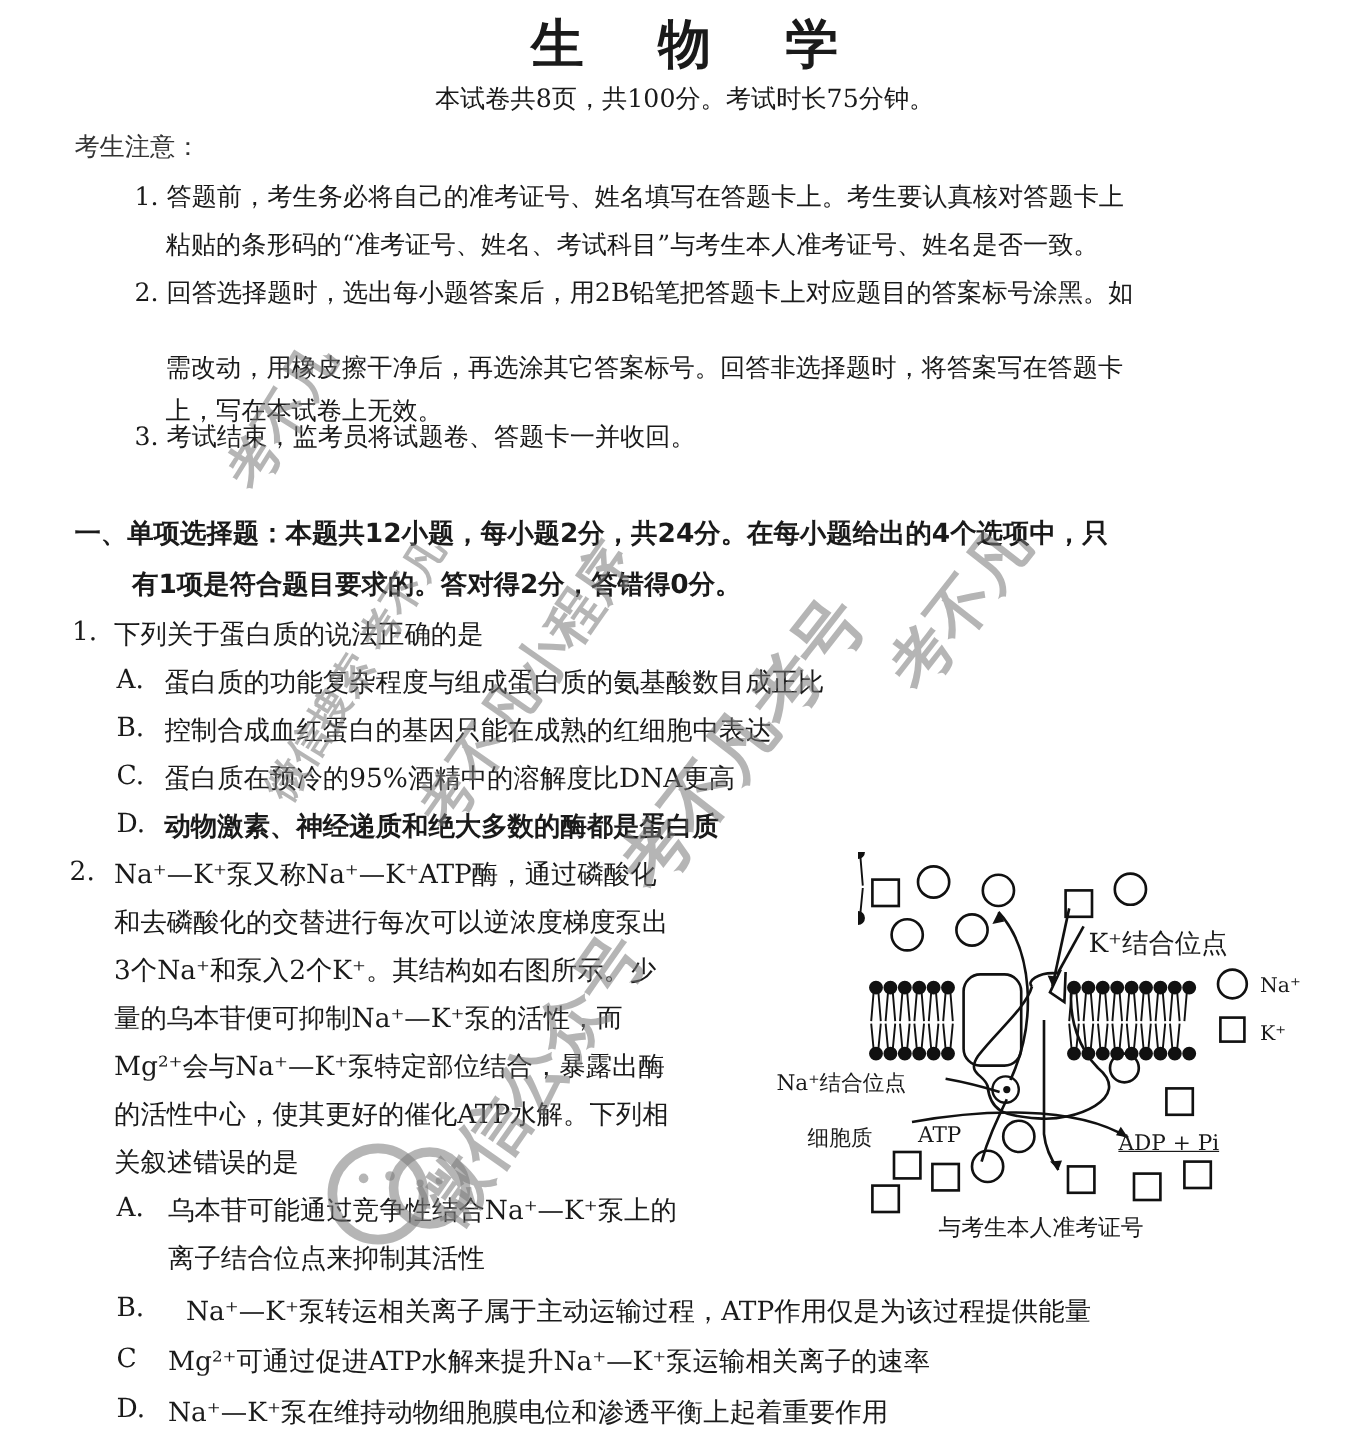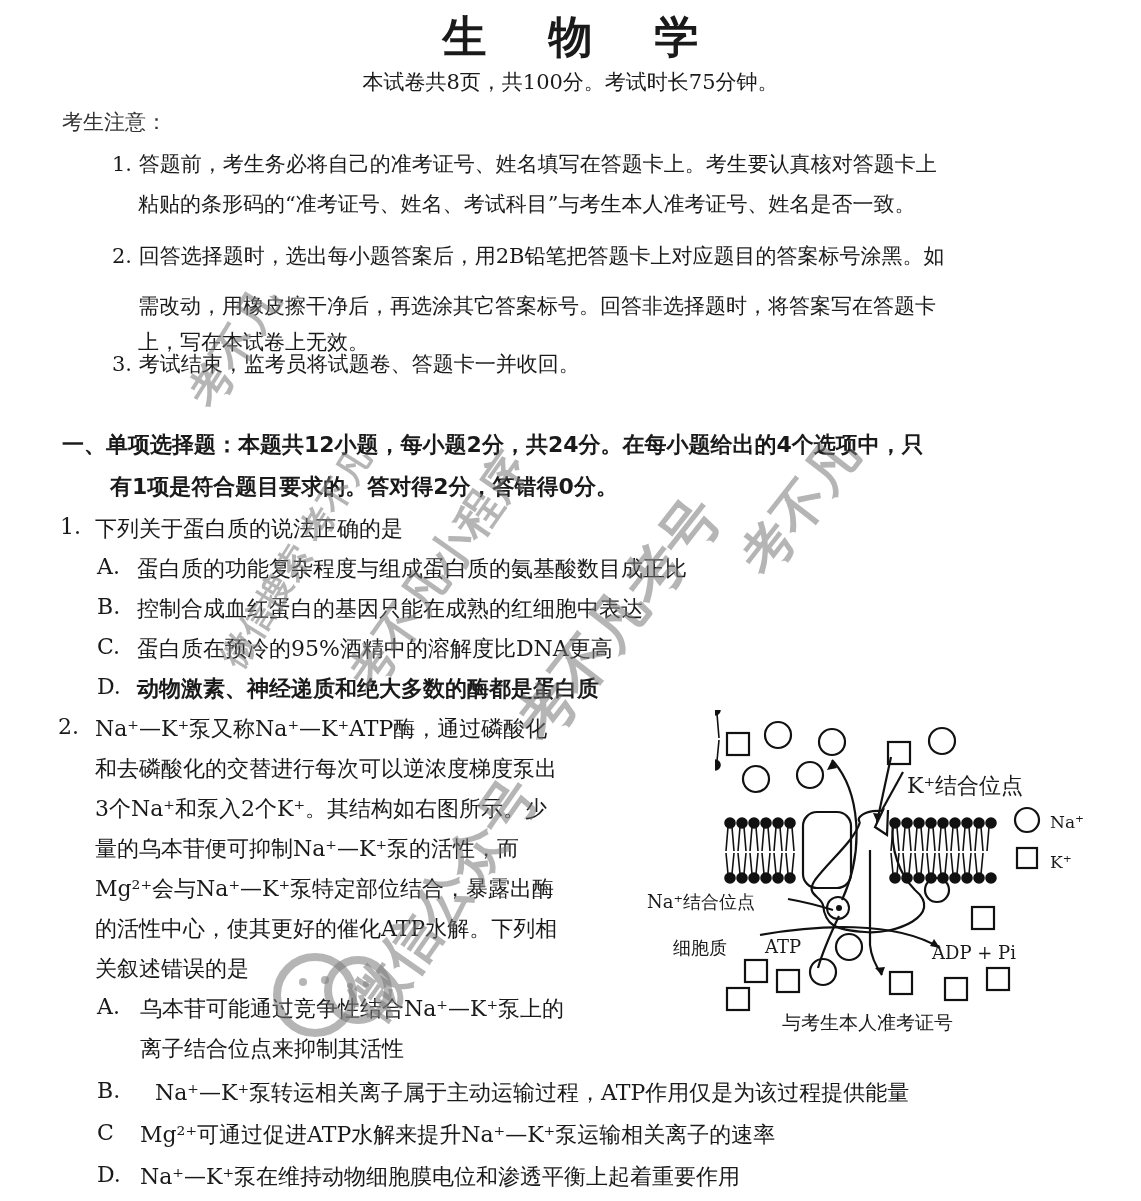--- a/index.html
+++ b/index.html
@@ -21,21 +21,21 @@
 </style>
 </head>
 <body>
 
 <div class="abs title">生物学</div>
 <div class="abs subtitle">本试卷共8页，共100分。考试时长75分钟。</div>
 
 <div class="abs notice-head">考生注意：</div>
 <div class="abs t20" style="left:112px;top:150px;">1. 答题前，考生务必将自己的准考证号、姓名填写在答题卡上。考生要认真核对答题卡上</div>
 <div class="abs t20" style="left:138px;top:190px;">粘贴的条形码的“准考证号、姓名、考试科目”与考生本人准考证号、姓名是否一致。</div>
-<div class="abs t20" style="left:112px;top:230px;margin-top:12px;">2. 回答选择题时，选出每小题答案后，用2B铅笔把答题卡上对应题目的答案标号涂黑。如</div>
+<div class="abs t20" style="left:112px;top:230px;">2. 回答选择题时，选出每小题答案后，用2B铅笔把答题卡上对应题目的答案标号涂黑。如</div>
 <div class="abs t20" style="left:138px;top:274px;margin-top:18px;">需改动，用橡皮擦干净后，再选涂其它答案标号。回答非选择题时，将答案写在答题卡</div>
 <div class="abs t20" style="left:138px;top:328px;">上，写在本试卷上无效。</div>
 <div class="abs t20" style="left:112px;top:350px;">3. 考试结束，监考员将试题卷、答题卡一并收回。</div>
 
 <div class="abs t21 bold" style="left:62px;top:430px;">一、单项选择题：本题共12小题，每小题2分，共24分。在每小题给出的4个选项中，只</div>
 <div class="abs t21 bold" style="left:110px;top:472px;">有1项是符合题目要求的。答对得2分，答错得0分。</div>
 
 <div>
   <div class="abs t21" style="left:60px;top:514px;">1.</div>
   <div class="abs t21" style="left:95px;top:514px;">下列关于蛋白质的说法正确的是</div>
@@ -207,21 +207,21 @@
     <rect x="302" y="138" width="20" height="20"></rect>
   </g>
 </svg>
 
 <div class="abs" style="left:907px;top:771px;font-size:22px;">K⁺结合位点</div>
 <div class="abs" style="left:1050px;top:812px;font-size:17px;">Na⁺</div>
 <div class="abs" style="left:1050px;top:852px;font-size:17px;">K⁺</div>
 <div class="abs" style="left:647px;top:890px;font-size:18px;">Na⁺结合位点</div>
 <div class="abs" style="left:673px;top:936px;font-size:18px;">细胞质</div>
 <div class="abs" style="left:765px;top:936px;font-size:18px;">ATP</div>
-<div class="abs" style="left:932px;top:942px;font-size:18px;">ADP + Pi</div>
+<div class="abs" style="left:932px;top:942px;font-size:18px;text-decoration:underline;">ADP + Pi</div>
 <div class="abs caption">与考生本人准考证号</div>
 
 <div class="wm" style="left:225px;top:360px;font-size:44px;transform:rotate(-58deg);">考不凡</div>
 <div class="wm" style="left:250px;top:630px;font-size:34px;transform:rotate(-58deg);">微信搜索 考不凡</div>
 <div class="wm" style="left:385px;top:640px;font-size:46px;transform:rotate(-55deg);">考不凡小程序</div>
 <div class="wm" style="left:560px;top:680px;font-size:58px;transform:rotate(-52deg);">考不凡考号</div>
 <div class="wm" style="left:780px;top:520px;font-size:52px;transform:rotate(-52deg);">考不凡</div>
 <div class="wm" style="left:395px;top:960px;font-size:56px;transform:rotate(-55deg);">微信公众号</div>
 <svg class="abs" style="left:270px;top:940px;" width="140" height="100" viewBox="0 0 140 100">
   <g fill="none" stroke="rgba(120,120,120,0.55)" stroke-width="8">

